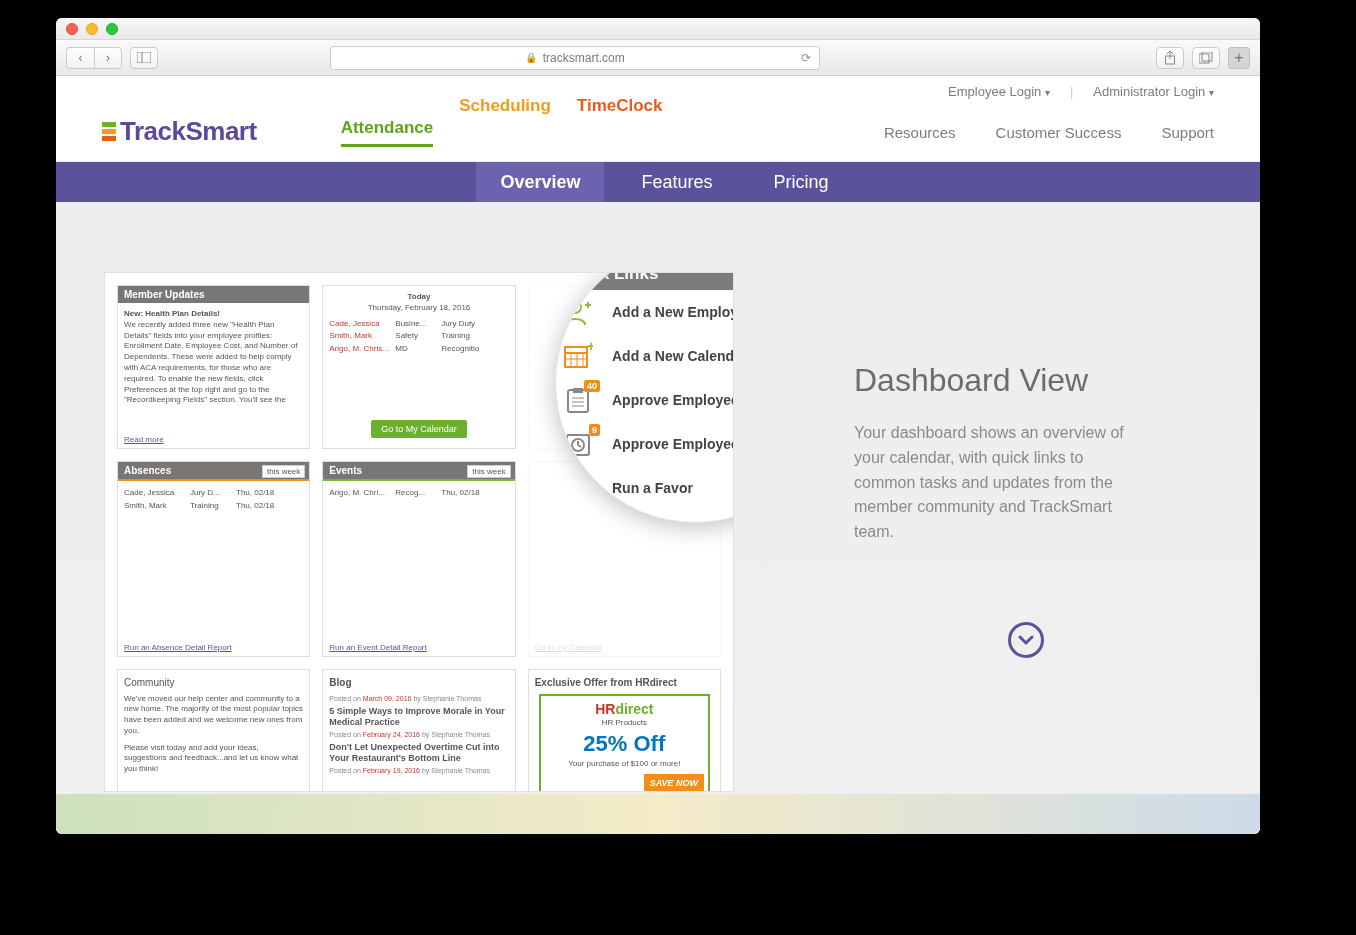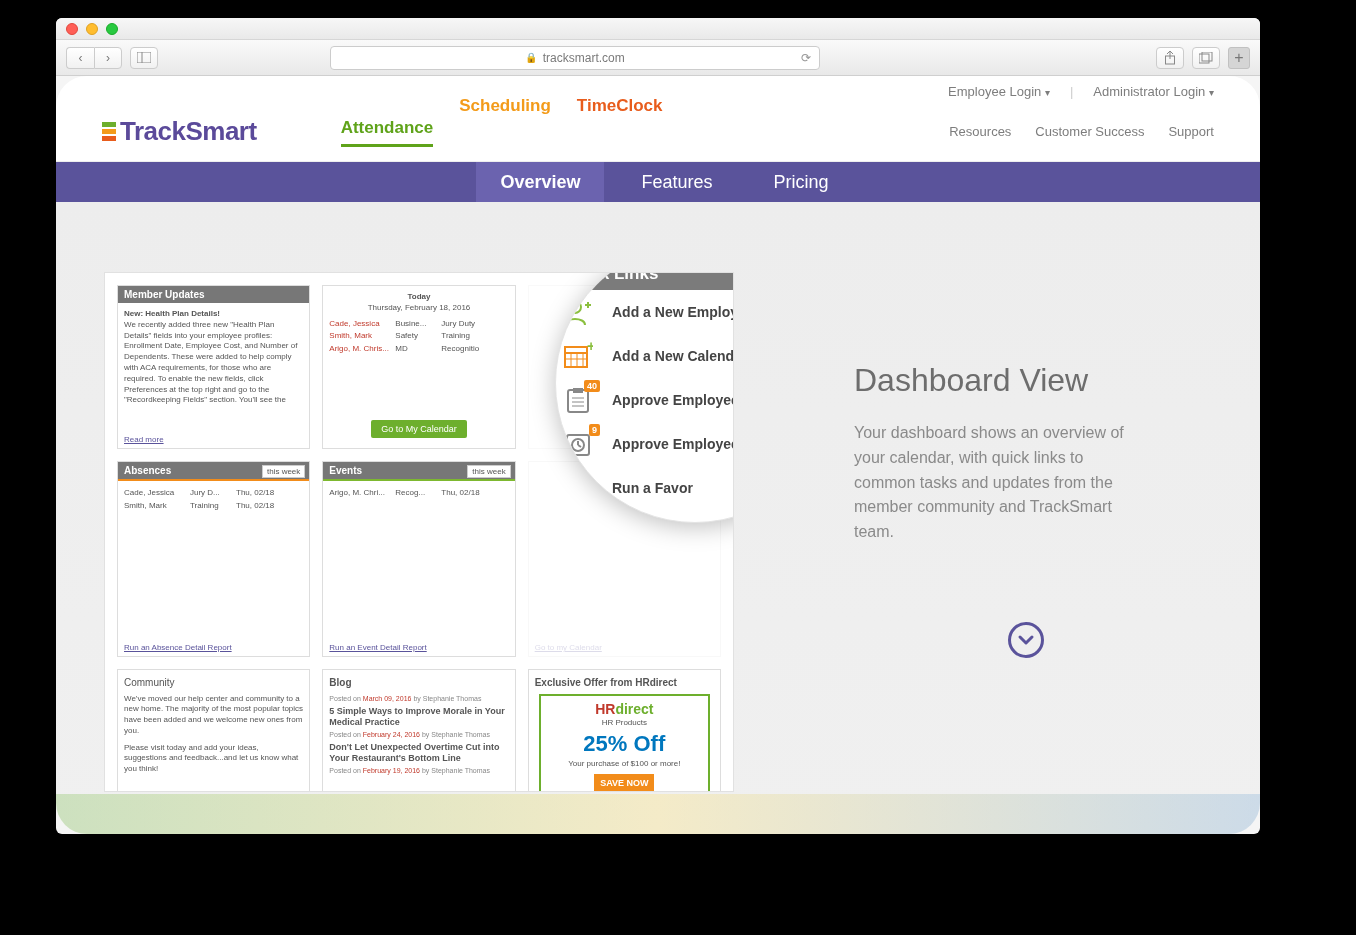--- a/index.html
+++ b/index.html
@@ -69,41 +69,40 @@
     .urlbar .reload { position: absolute; right: 8px; color: #999; }
     .tb-right { margin-left: auto; display: flex; gap: 8px; align-items: center;}
     .plus-tab { width: 22px; height: 22px; background: #d5d5d5; border-radius: 3px; display:flex; align-items:center; justify-content:center; color:#777; border:1px solid #c1c1c1;}
 
     
     .site {
       background: #fff;
       height: calc(100% - 58px);
       overflow: hidden;
       position: relative;
-      border-radius: 31px;
     }
     .site-header {
       height: 86px;
       display: flex;
       align-items: flex-end;
       padding: 0 46px 8px 46px;
       border-bottom: 1px solid #eee;
     }
     .brand { display: flex; align-items: center; gap: 2px; margin-right: 84px; padding-bottom: 6px;}
     .brand .bars { display: flex; flex-direction: column; gap: 2px; margin-right: 2px;}
     .brand .bars span { display:block; width: 14px; height: 5px; }
     .brand .text { font-size: 26px; font-weight: 600; color: #5b4a9a; letter-spacing: -0.5px;}
     .product-tabs { display: flex; gap: 26px; padding-bottom: 6px;}
     .product-tabs a { font-size: 17px; font-weight: 600; text-decoration: none; padding-bottom: 6px; }
     .product-tabs .attendance { color: #5fa31a; border-bottom: 3px solid #5fa31a; margin-top: 22px;}
     .product-tabs .scheduling { color: #f39b1a; }
     .product-tabs .timeclock { color: #e85c1c; }
     .top-links { position: absolute; right: 46px; top: 8px; font-size: 13px; color: #7d7d7d; display: flex; gap: 20px; align-items: center;}
     .top-links .sep { color: #ccc; }
-    .bottom-links { position: absolute; right: 46px; top: 48px; font-size: 13px; color: #7d7d7d; display: flex; gap: 24px; align-items: flex-end;}
+    .bottom-links { position: absolute; right: 46px; top: 48px; font-size: 15px; color: #7d7d7d; display: flex; gap: 40px; align-items: flex-end;}
     .caret { font-size: 10px; }
 
     
     .subnav {
       height: 40px;
       background: #5a539b;
       display: flex;
       justify-content: center;
       align-items: stretch;
     }
@@ -371,21 +370,21 @@
             </div>
           </div>
           <div class="panel h3">
             <div class="panel-body tiny">
               <div style="font-weight:600; font-size:10px">Exclusive Offer from HRdirect</div>
               <div class="offer">
                 <div class="logo"><span>HR</span><span style="color:#6daf2d">direct</span></div>
                 <div class="hp">HR Products</div>
                 <div class="big">25% Off</div>
                 <div class="sub">Your purchase of $100 or more!</div>
-                <div style="display:flex; gap:4px; align-items:flex-end; justify-content:center;">
+                <div style="display:flex; gap:4px; align-items:flex-end; justify-content:flex-end;font-style:italic;">
                   <span class="save">SAVE NOW</span>
                 </div>
               </div>
             </div>
           </div>
         </div>
 
         <div class="lens">
           <div class="lens-inner">
             <div class="lens-header">Quick Links</div>

